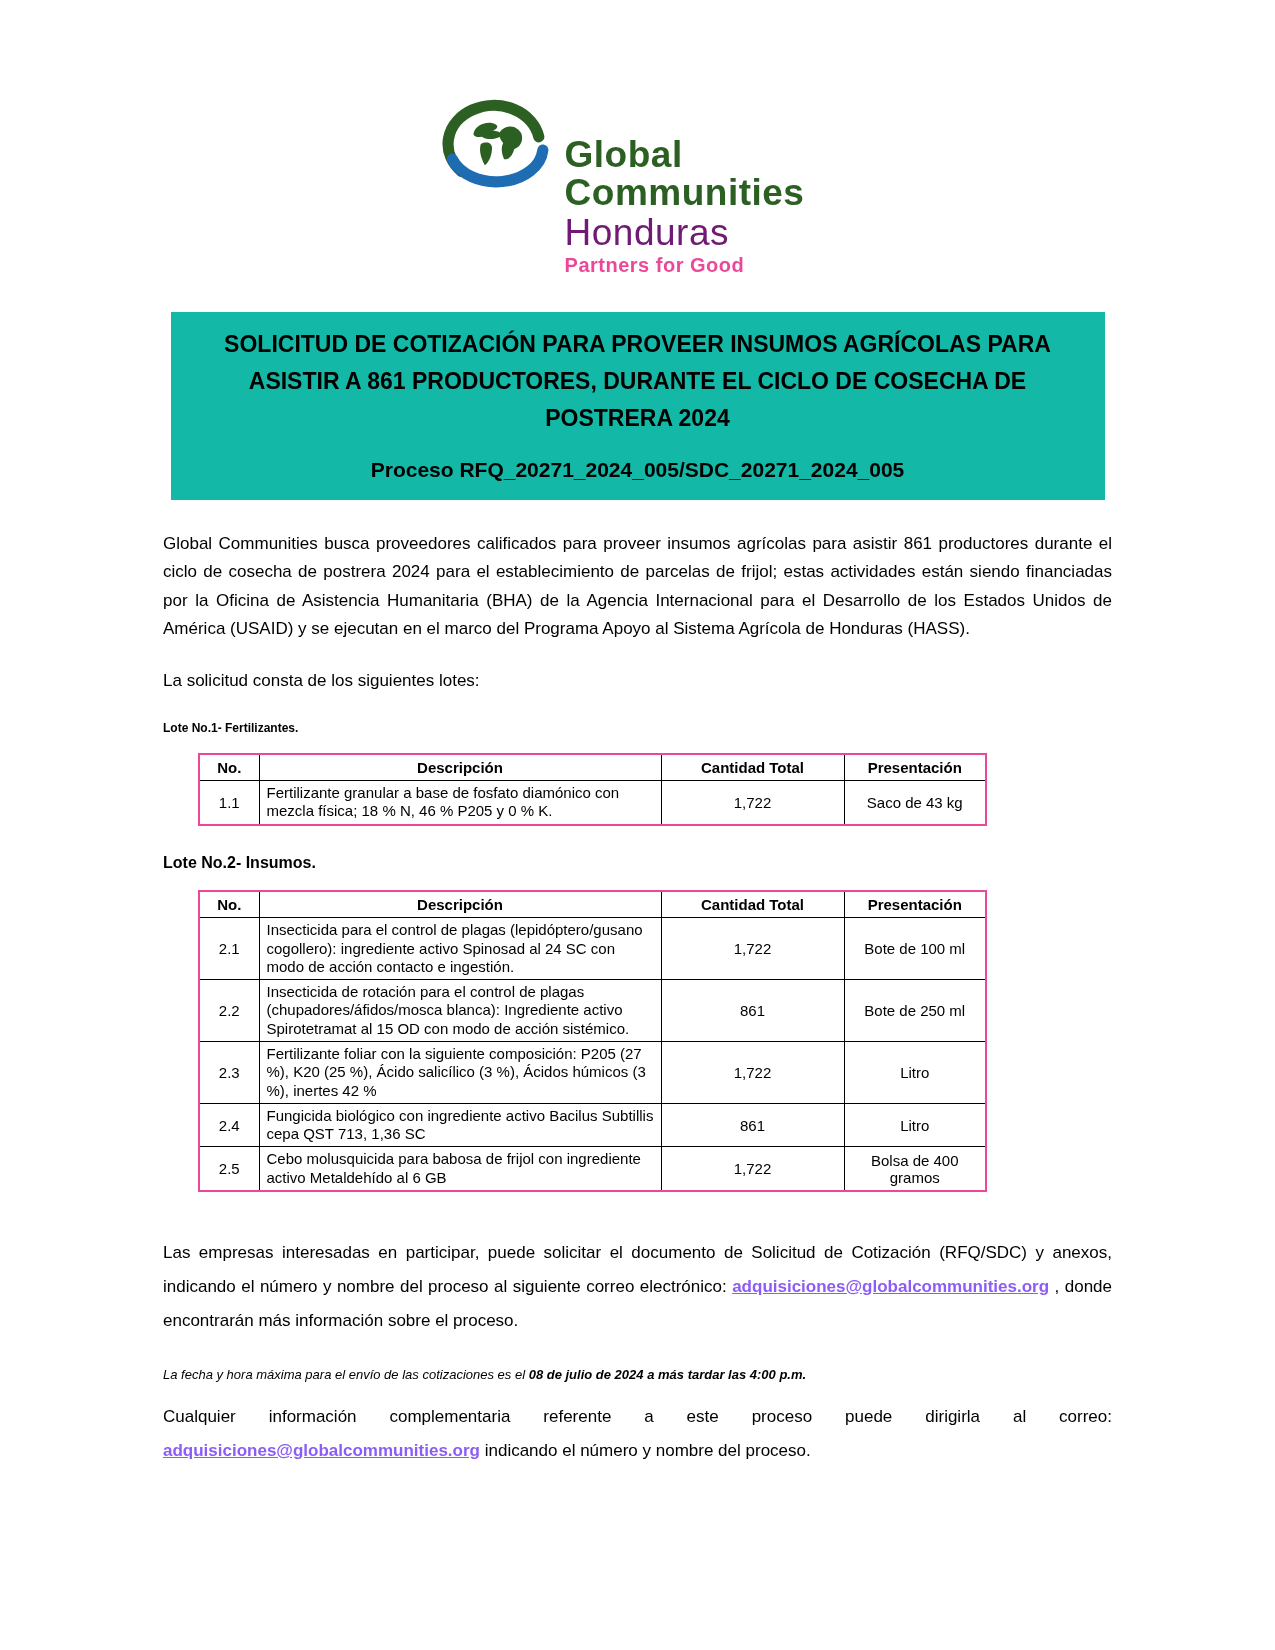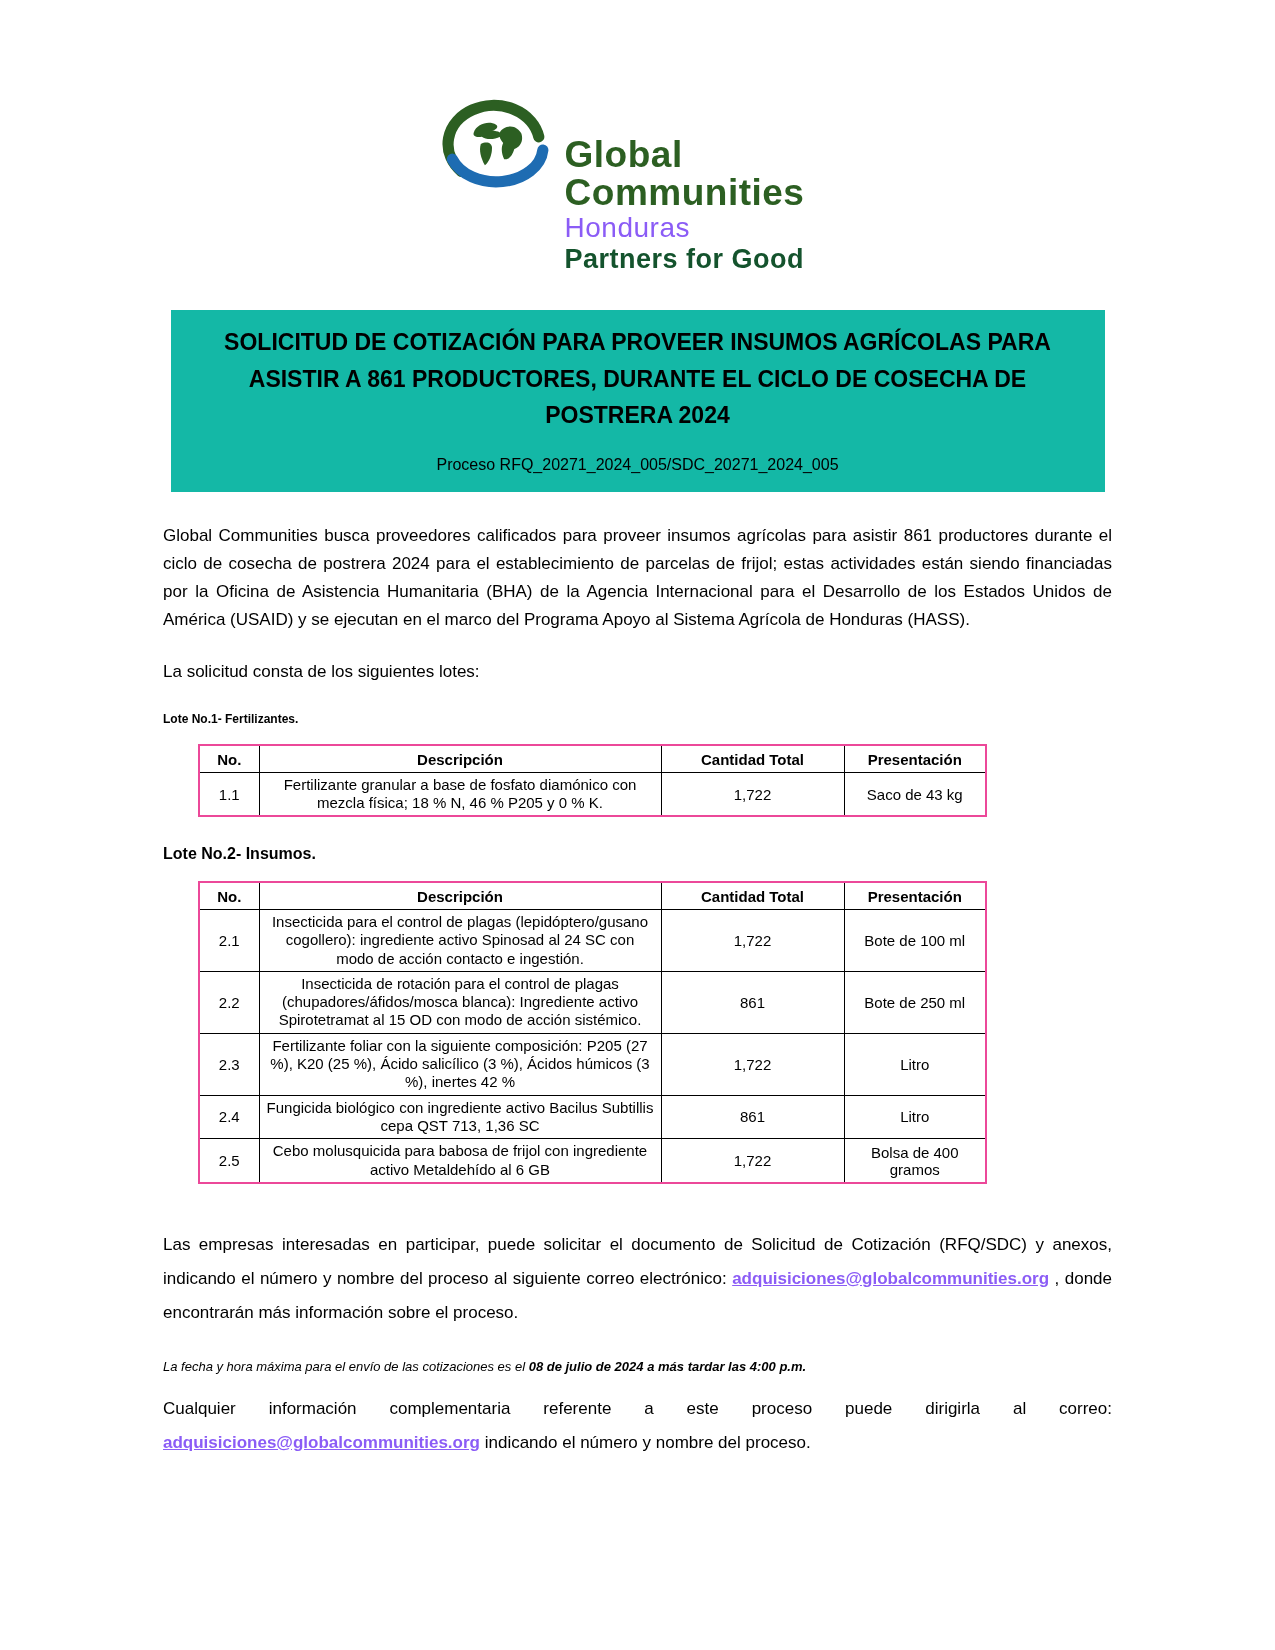--- a/index.html
+++ b/index.html
@@ -11,51 +11,51 @@
   }
 
   
   .logo-wrap { display:flex; justify-content:center; padding-top:86px; }
   .logo { display:flex; align-items:flex-start; margin-right:40px; }
   .logo svg { width:122px; height:122px; flex:0 0 auto; }
   .logo-text { margin-left:12px; padding-top:2px;margin-top:48px; }
   .logo-global, .logo-communities {
     font-size:37px; font-weight:bold; color:#2c5f22; line-height:1.03; letter-spacing:0.5px;
   }
-  .logo-honduras { font-size:28px; color:#8b5cf6; line-height:1.12; letter-spacing:0.5px; }
-  .logo-tagline { font-size:27px; font-weight:bold; color:#14532d; line-height:1.12; letter-spacing:0.5px; }
+  .logo-honduras { font-size:37px; color:#701a75; line-height:1.12; letter-spacing:0.5px; }
+  .logo-tagline { font-size:20px; font-weight:bold; color:#ec4899; line-height:1.12; letter-spacing:0.5px; }
 
   
   .title-block {
     width:934px; margin:36px auto 0; background:#14b8a6;
     padding:14px 37px 18px; text-align:center;
   }
   .doc-title { font-size:23px; font-weight:bold; line-height:1.6; }
-  .doc-process { font-size:16px; font-weight:normal; margin-top:22px; }
+  .doc-process { font-size:21px; font-weight:bold; margin-top:22px; }
 
   
   .content { width:949px; margin:0 auto; }
   .intro { margin-top:30px; font-size:17px; line-height:1.65; text-align:justify; }
   .lots-intro { margin-top:28px; font-size:17px; }
 
   .lot1-heading { margin-top:30px; font-size:12px; font-weight:bold; }
   .lot2-heading { margin-top:28px; font-size:16px; font-weight:bold; }
 
   table.lot-table {
     border-collapse:collapse; table-layout:fixed;
     margin:18px 0 0 35px; width:787px;
     border:2px solid #ec4899;
   }
   table.lot-table th, table.lot-table td {
     border:1px solid #000; vertical-align:middle;
     font-size:15px; padding:3px 7px;
   }
   table.lot-table th { font-weight:bold; text-align:center; height:27px; padding:2px 4px; }
   td.c-no, td.c-qty, td.c-pres { text-align:center; }
-  td.c-desc { text-align:center; line-height:1.22;margin-top:44px; }
+  td.c-desc { text-align:left; line-height:1.22;margin-top:44px; }
 
   
   .closing-p1 { margin-top:44px; font-size:17px; line-height:2.0; text-align:justify; }
   .closing-p2 { margin-top:24px; font-size:13px; line-height:2.0;font-style:italic; }
   .closing-p3 { margin-top:12px; font-size:17px; line-height:2.0; text-align:justify; }
   .bold { font-weight:bold; }
   a.mail-link {
     color:#8b5cf6; font-weight:bold; text-decoration:underline; cursor:pointer;
   }
 </style>

